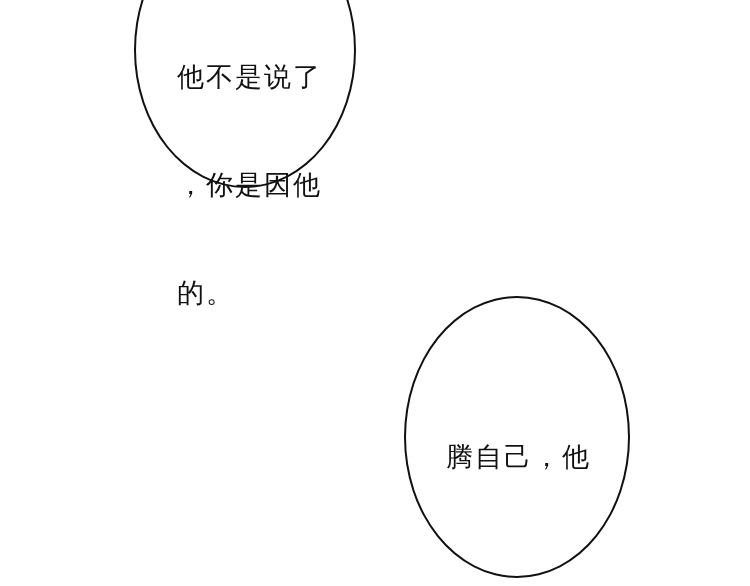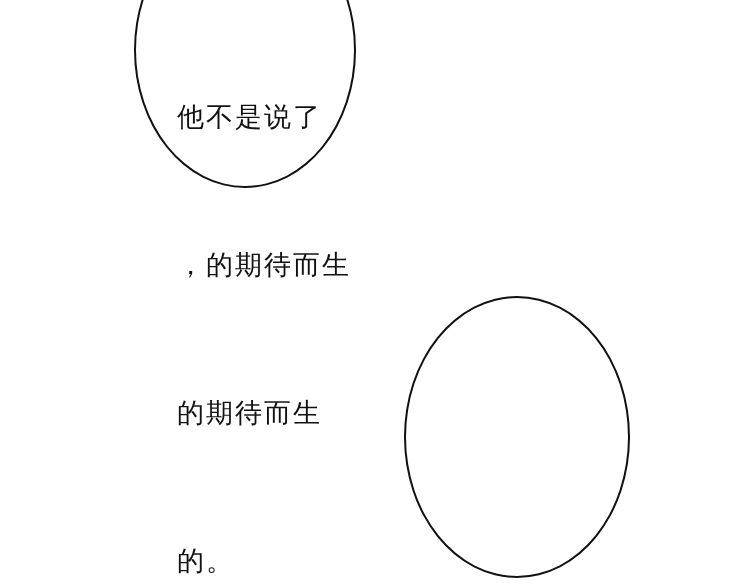--- a/index.html
+++ b/index.html
@@ -51,35 +51,34 @@
       left: 177px;
       top: -13px;
     }
     #text-2 {
       left: 446px;
       top: 367px;
     }
     .line {
       display: block;
       height: 36px;
-      margin-top: 40px;
     }
   </style>
 </head>
 <body>
 
 <div class="panel">
 
   <div id="bubble-1" class="bubble"></div>
   <div id="text-1" class="text-block">
     <span class="line">他不是说了</span>
-    <span class="line">，的期待而生</span>
-    <span class="line">的期待而生</span>
+    <span class="line">，你是因他</span>
     <span class="line">的。</span>
   </div>
 
   <div id="bubble-2" class="bubble"></div>
   <div id="text-2" class="text-block">
+    <span class="line">腾自己，他</span>
     
     
   </div>
 
 </div>
 
 </body></html>

